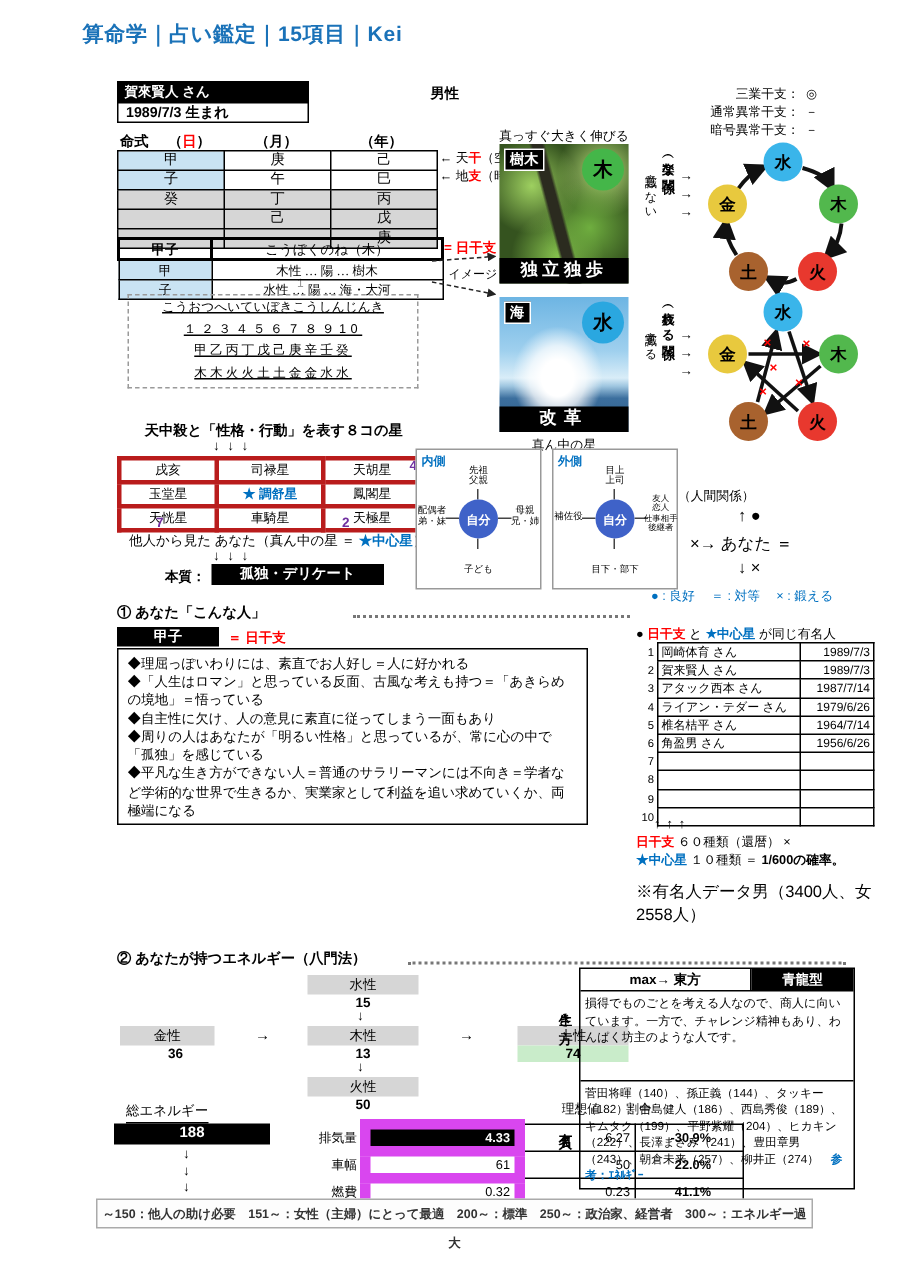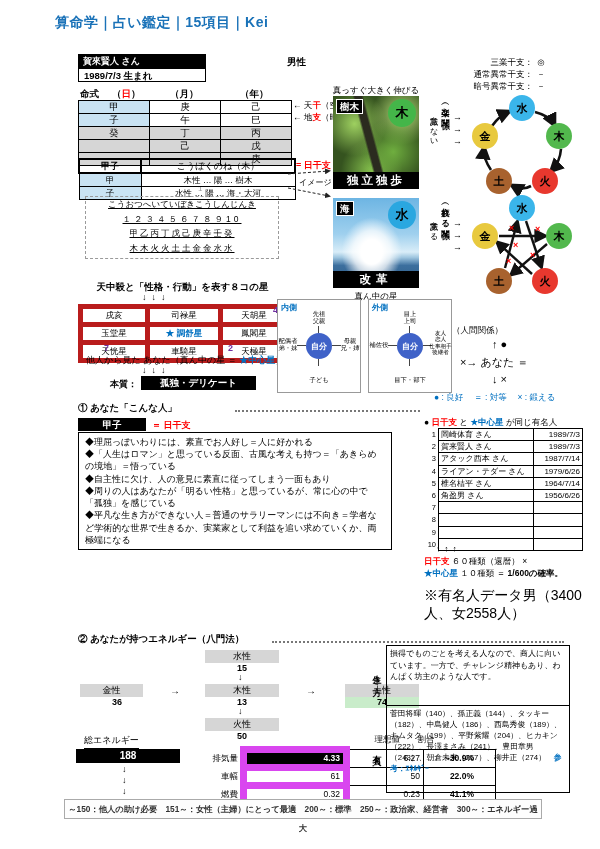--- a/index.html
+++ b/index.html
@@ -18,29 +18,29 @@
 
   
   .meishiki td{border:1px solid #000;width:70px;height:12px;font-size:9.5px;
                text-align:center;line-height:12px;}
   .lb{background:#c9e3f3;}
   .gy{background:#d6d6d6;}
 
   
   .nik td{border:1px solid #000;height:12px;font-size:8.5px;text-align:center;line-height:12px;}
   .nik .c1{width:60px;}
-  .nik .c2{width:152px;}
+  .nik .c2{width:152px;font-family:Liberation Serif, serif;}
   .nik tr.r1 td{border:2px solid #000;font-size:9px;}
 
   
   .mnern{border:1px dashed #9a9a9a;text-align:center;font-size:8.5px;line-height:14.5px;}
 
   
   .stargrid{border:2px dashed #000;}
-  .stargrid td{border:5px solid #b91c1c;height:13px;font-size:8.5px;text-align:center;line-height:13px;}
+  .stargrid td{border:3px solid #b91c1c;height:13px;font-size:8.5px;text-align:center;line-height:13px;}
   .stargrid .sc1{width:62px;}
   .stargrid .sc2{width:68px;}
   .stargrid .sc3{width:62px;}
   .star-center{border:2px solid #000 !important;color:#0070c0;font-weight:bold;}
 
   
   .tile{position:absolute;width:86px;}
   .tile .taglbl{position:absolute;top:3px;left:3px;background:#000;color:#fff;
         border:1px solid #fff;font-size:9.5px;font-weight:bold;line-height:13px;padding:0 3px;}
   .tile .elem{position:absolute;top:3px;right:3px;width:28px;height:28px;border-radius:50%;
@@ -411,21 +411,21 @@
     <tr>
           <td class="fn">10</td>
           <td class="fm"></td>
           <td class="fd"></td>
         </tr>
   </tbody>
     </table>
   <div class="abs" style="left:436px;top:544px;font-size:8.5px;letter-spacing:4px;">↑↑↑</div>
   <div class="abs" style="left:424px;top:556px;font-size:8.5px;"><span class="red b">日干支</span><span> ６０種類（還暦） ×</span></div>
   <div class="abs" style="left:424px;top:568px;font-size:8.5px;"><span class="blue b">★中心星</span><span> １０種類 ＝ </span><span class="b">1/600の確率。</span></div>
-  <div class="abs" style="left:424px;top:587px;font-size:14px;">※有名人データ男（3400人、女2558人）</div>
+  <div class="abs" style="left:424px;top:587px;font-size:11px;">※有名人データ男（3400人、女2558人）</div>
 
   <div class="abs b" style="left:78px;top:633px;font-size:9.5px;">② あなたが持つエネルギー（八門法）</div>
   <div class="abs dotline" style="left:272px;top:641px;width:292px;"></div>
 
   <div class="abs ebox" style="left:205px;top:650px;width:74px;">水性</div>
   <div class="abs eval" style="left:205px;top:663px;width:74px;">15</div>
   <div class="abs" style="left:238px;top:672px;font-size:9px;">↓</div>
   <div class="abs ebox" style="left:80px;top:684px;width:63px;">金性</div>
   <div class="abs eval" style="left:80px;top:697px;width:74px;">36</div>
   <div class="abs" style="left:170px;top:685px;font-size:10px;">→</div>
@@ -468,19 +468,23 @@
           <td class="gv">0.32</td>
           <td class="gi">0.23</td>
           <td class="gr">41.1%</td>
         </tr>
   </tbody>
     </table>
 
   <div class="abs vert b" style="left:370px;top:668px;font-size:9px;">生き方</div>
   <div class="abs vert b" style="left:370px;top:748px;font-size:9px;">有名人</div>
   <div class="typebox">
+    <div class="th">
+      <div class="max">max→ 東方</div>
+      <div class="tn">青龍型</div>
+    </div>
     <div class="sec1">損得でものごとを考える人なので、商人に向いています。一方で、チャレンジ精神もあり、わんぱく坊主のような人です。</div>
     <div class="sec2"><span>菅田将暉（140）、孫正義（144）、タッキー（182）、中島健人（186）、西島秀俊（189）、キムタク（199）、平野紫耀（204）、ヒカキン（222）、長澤まさみ（241）、豊田章男（243）、朝倉未来（257）、柳井正（274）　</span><span class="blue b">参考：ｴﾈﾙｷﾞｰ</span></div>
   </div>
 
   <div class="abs b ctr" style="left:64px;top:799px;width:478px;height:20px;border:1px solid #aaa;font-size:8.3px;line-height:19px;color:#333;box-sizing:border-box;background:#fdfdfd;">～150：他人の助け必要　151～：女性（主婦）にとって最適　200～：標準　250～：政治家、経営者　300～：エネルギー過大</div>
 
 </div>
 
 </body></html>

